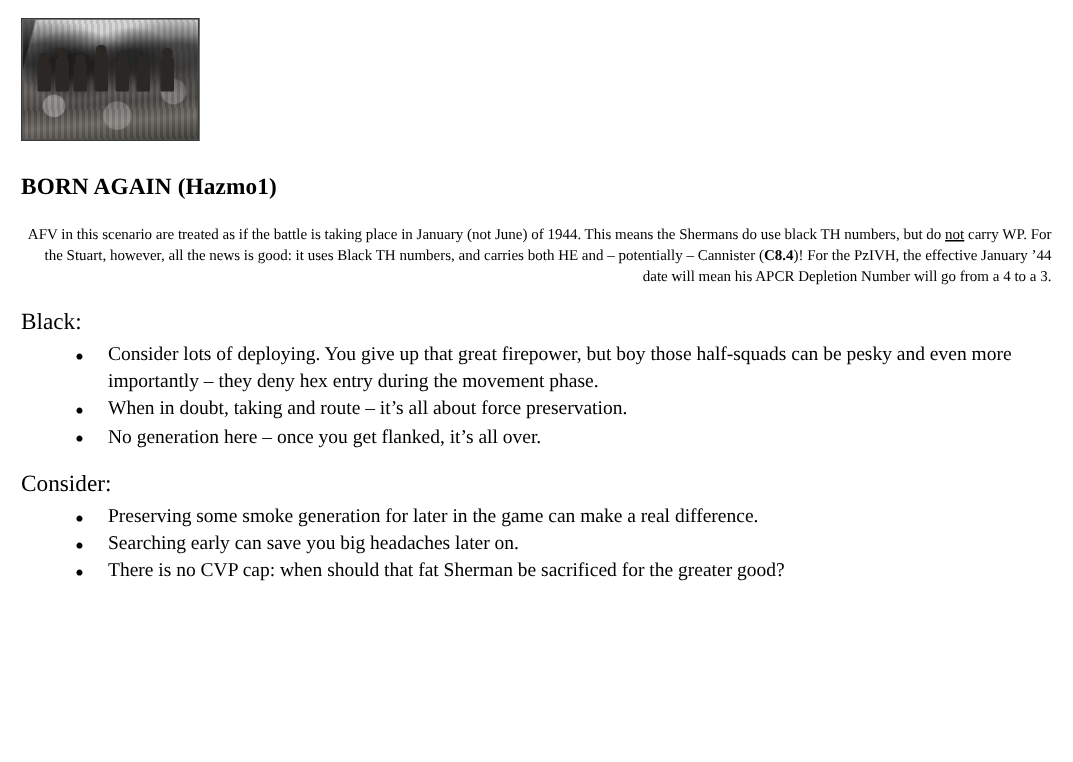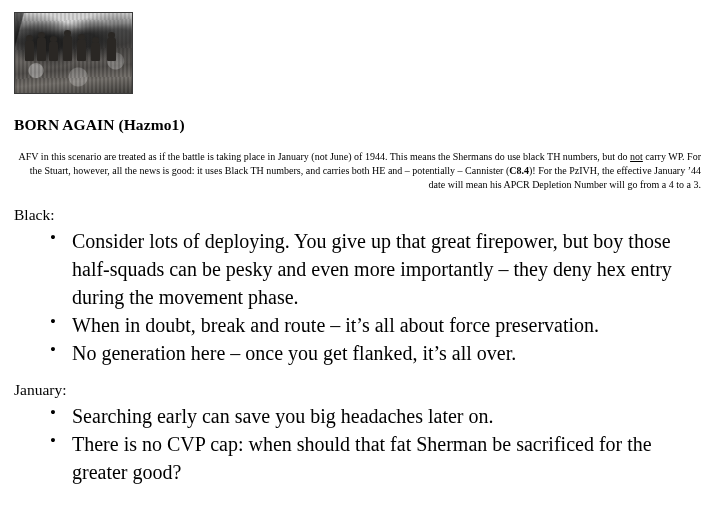--- a/index.html
+++ b/index.html
@@ -97,21 +97,21 @@
   .section-label {
     font-size: 15.5px;
     margin: 14px 0 0 0;
   }
   ul.bullets {
     margin: 3px 0 0 0;
     padding-left: 36px;
     list-style: none;
   }
   ul.bullets > li {
-    font-size: 20px;
+    font-size: 13px;
     line-height: 1.40;
     margin: 0 0 0 0;
     padding-left: 22px;
     position: relative;
   }
   ul.bullets > li::before {
     content: "\2022";
     position: absolute;
     left: 0;
     top: -1px;
@@ -140,24 +140,25 @@
       </div>
     </div>
 
     <h1 class="title">BORN AGAIN (Hazmo1)</h1>
 
     <p class="para lead"><span>AFV in this scenario are treated as if the battle is taking place in January (not June) of 1944. This means the Shermans do use black TH numbers, but do </span><u>not</u><span> carry WP. For the Stuart, however, all the news is good: it uses Black TH numbers, and carries both HE and – potentially – Cannister (</span><b>C8.4</b><span>)! For the PzIVH, the effective January ’44 date will mean his APCR Depletion Number will go from a 4 to a 3.</span></p>
 
     <p class="section-label">Black:</p>
     <ul class="bullets">
       <li>Consider lots of deploying.  You give up that great firepower, but boy those half-squads can be pesky and even more importantly – they deny hex entry during the movement phase.</li>
-      <li>When in doubt, break and route – it’s all about force preservation.</li>
+      <li>When in doubt, taking and route – it’s all about force preservation.</li>
       <li>No generation here – once you get flanked, it’s all over.</li>
     </ul>
 
-    <p class="section-label">January:</p>
+    <p class="section-label">Consider:</p>
     <ul class="bullets">
+      <li>Preserving some smoke generation for later in the game can make a real difference.</li>
       <li>Searching early can save you big headaches later on.</li>
       <li>There is no CVP cap: when should that fat Sherman be sacrificed for the greater good?</li>
     </ul>
 
   </div>
 </div>
 
 </body></html>

